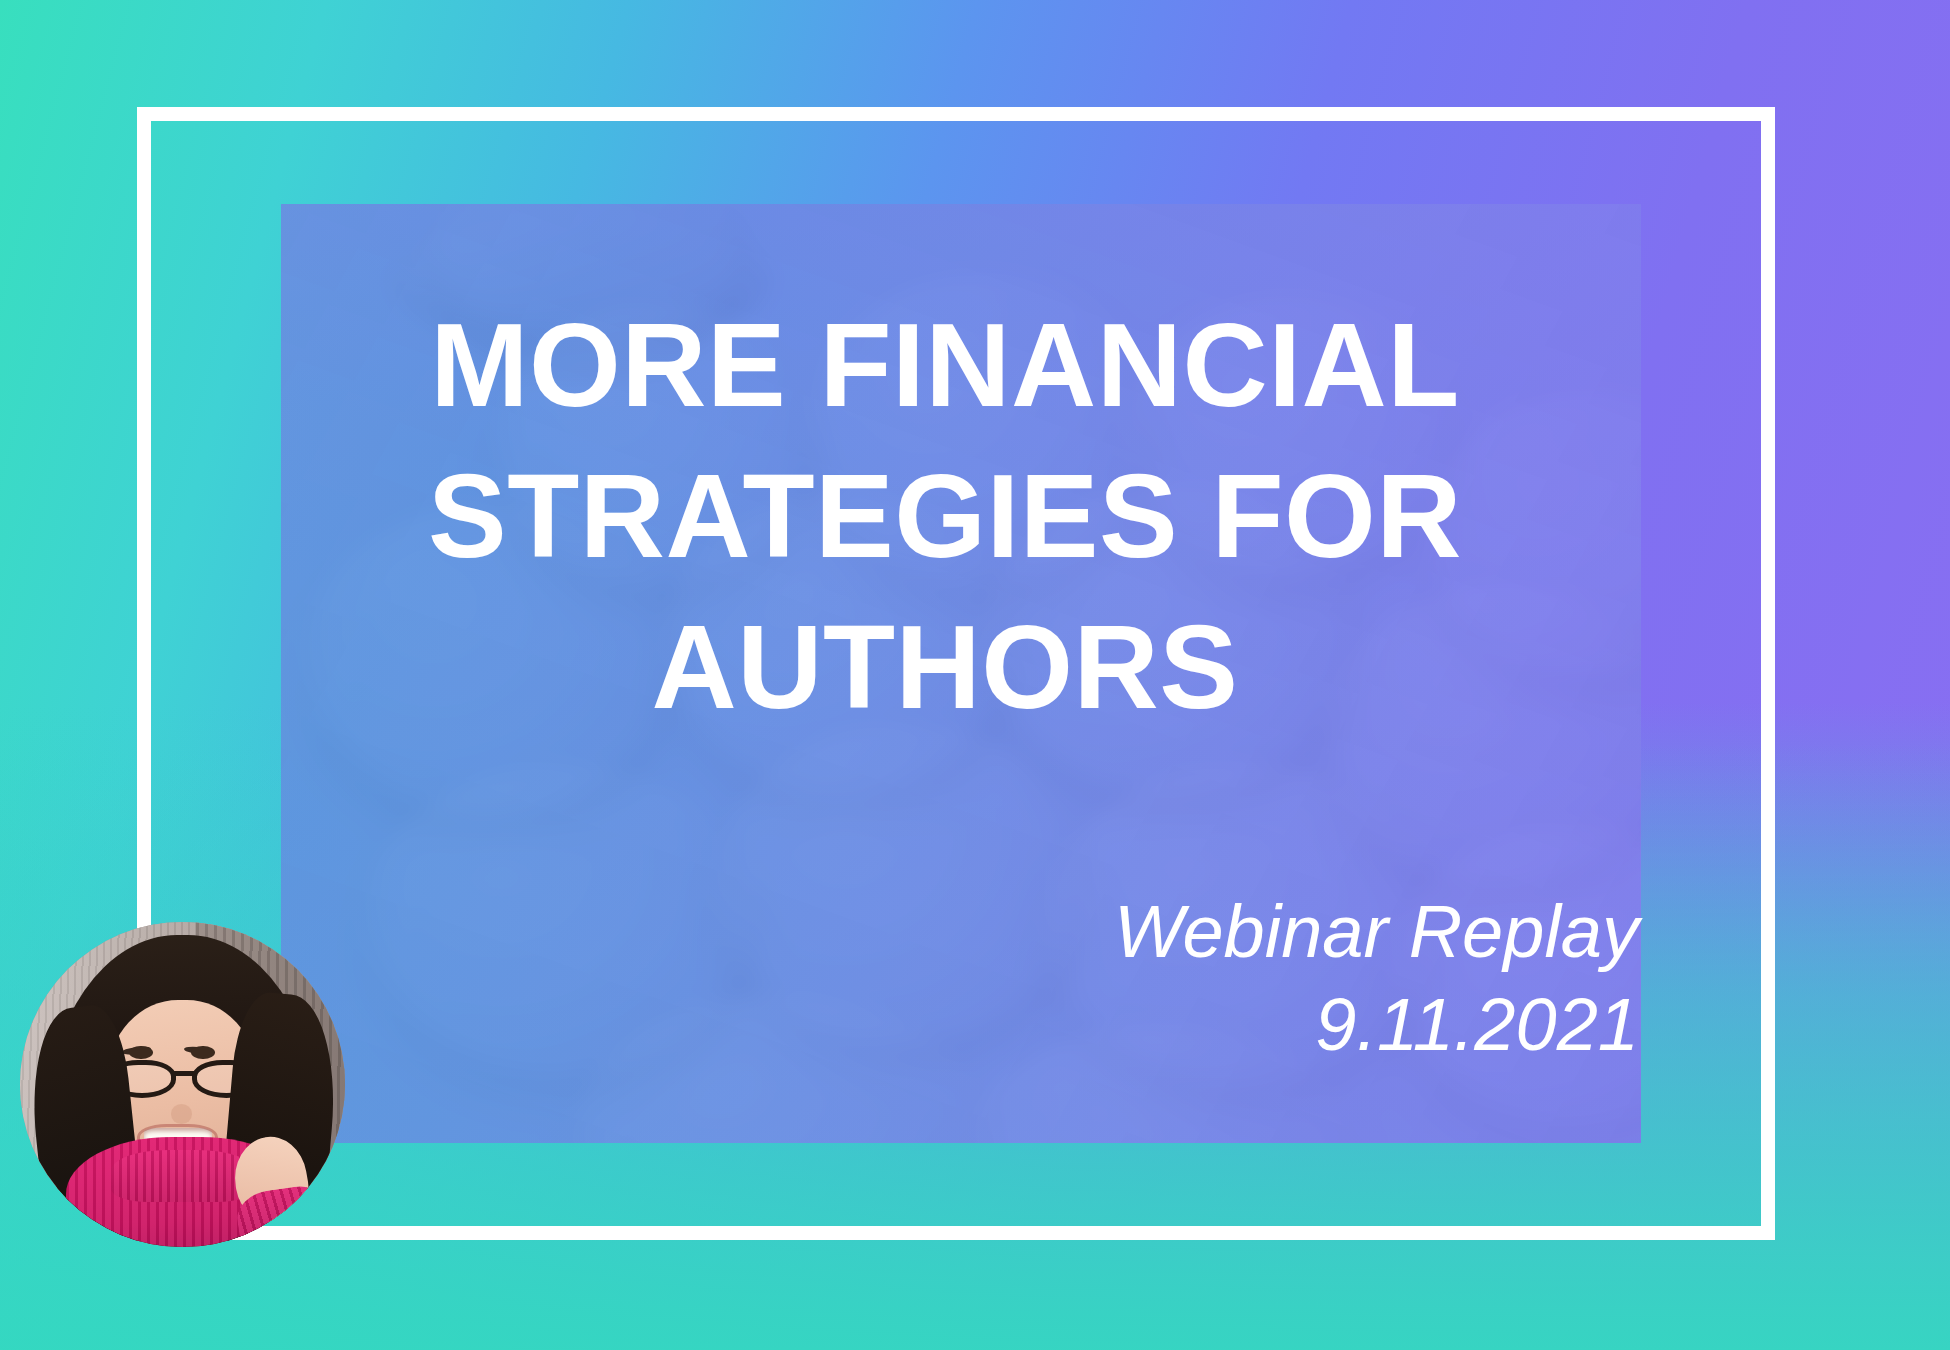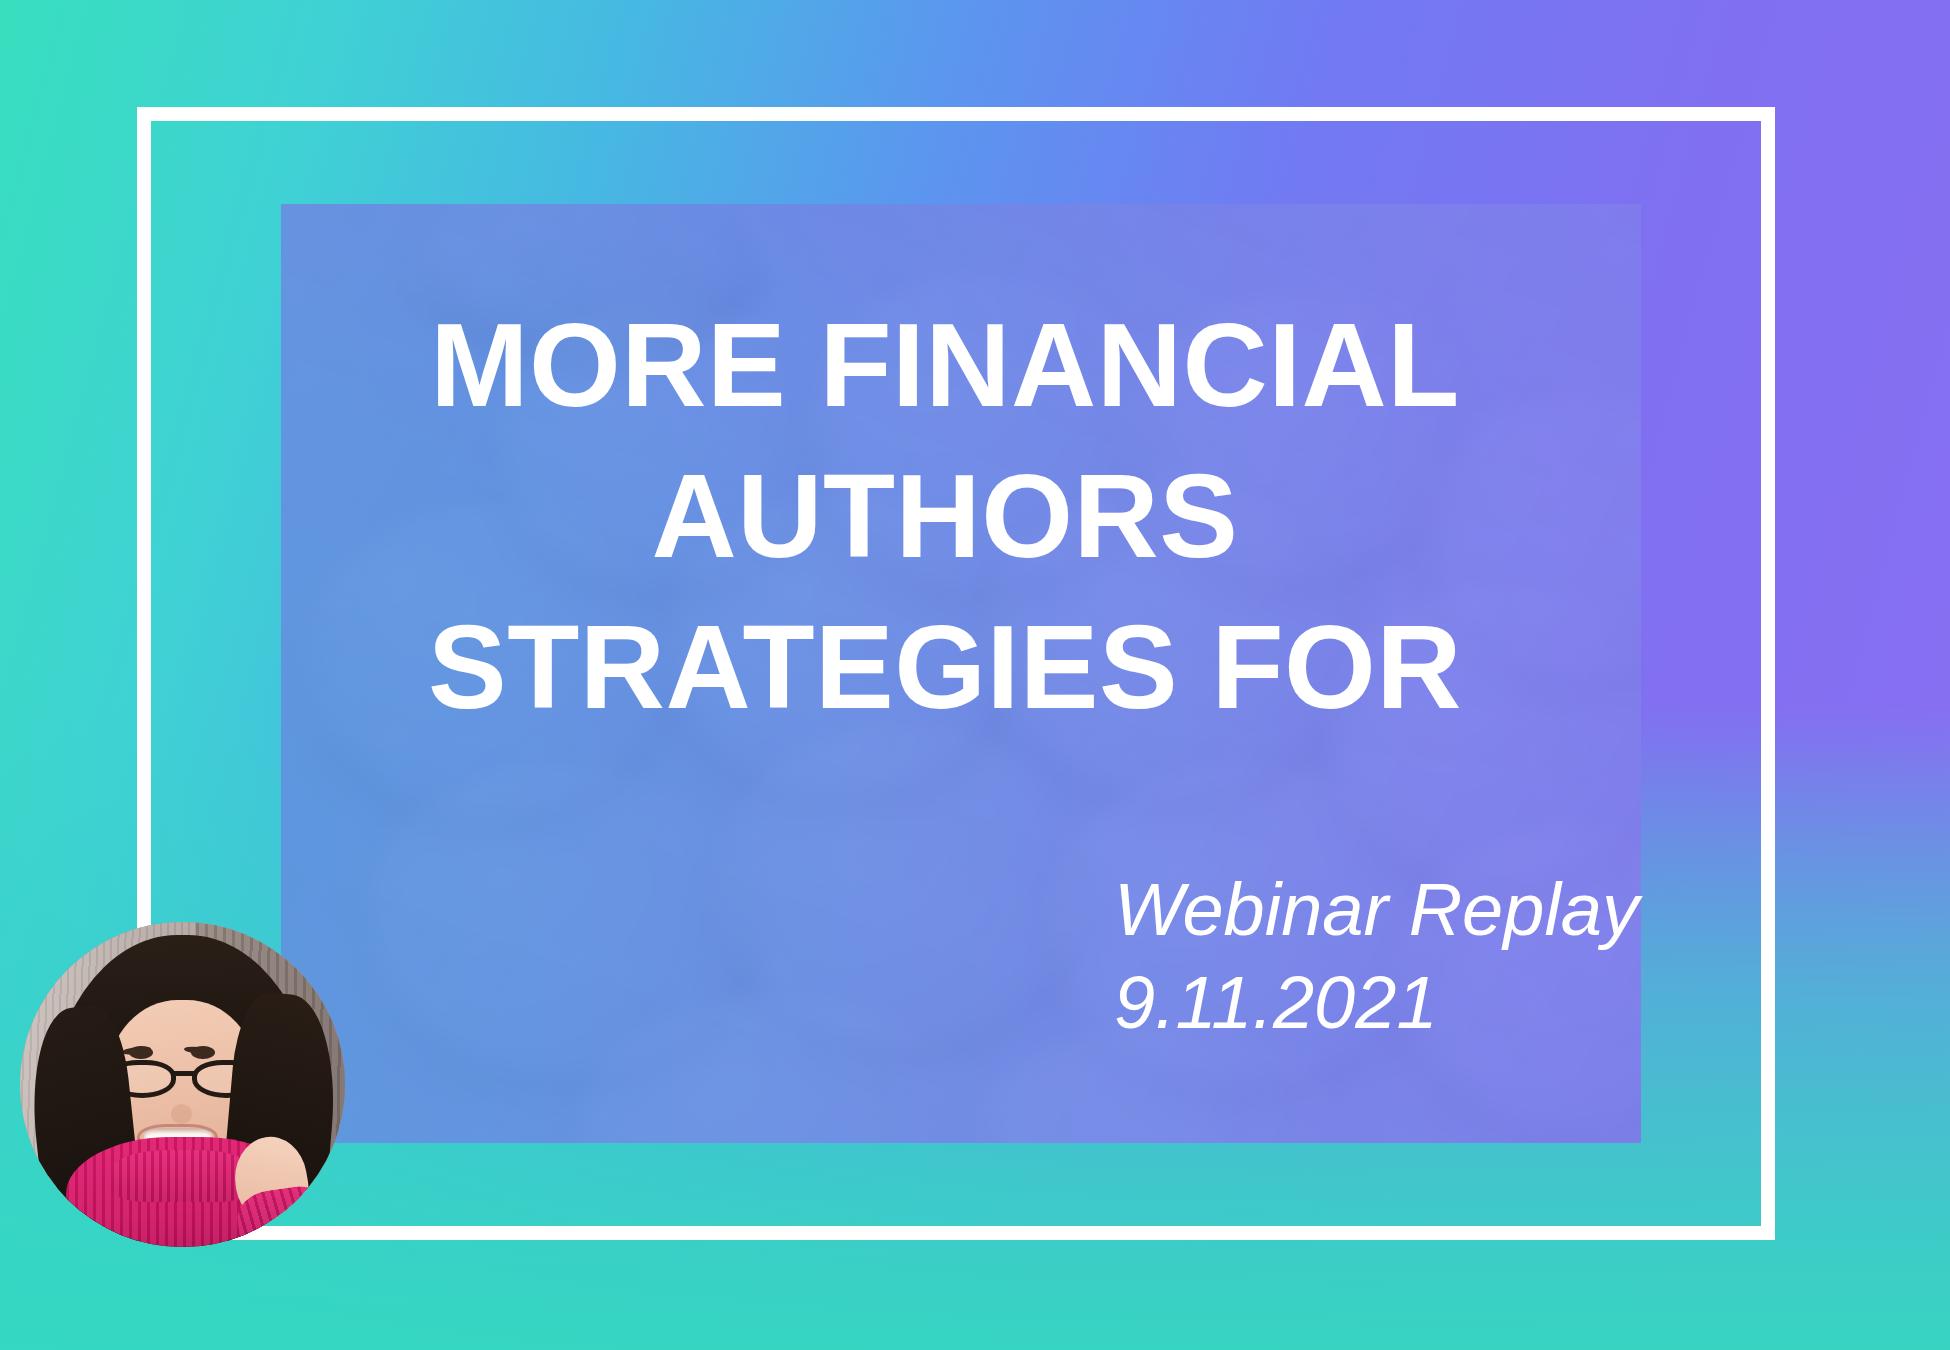--- a/index.html
+++ b/index.html
@@ -139,21 +139,22 @@
     font-size: 118px;
     line-height: 1.28;
     letter-spacing: 0.5px;
     white-space: nowrap;
   }
 
   
   .subtitle-block {
     position: absolute;
     right: 330px;
-    top: 864px;
+    top: 886px;
+    text-align: right;
     z-index: 6;
   }
   .subtitle-line {
     display: block;
     color: #ffffff;
     font-style: italic;
     font-weight: 400;
     font-size: 74px;
     line-height: 1.25;
     white-space: nowrap;
@@ -394,22 +395,22 @@
       <div class="coin" style="left:720px;  top:860px;  width:400px; height:290px;"></div>
     </div>
     <div class="coin-tint"></div>
     <div class="coin-tint2"></div>
   </div>
 
   <div class="frame"></div>
 
   <div class="title-block">
     <span class="title-line">MORE FINANCIAL</span>
+    <span class="title-line">STRATEGIES FOR</span>
     <span class="title-line">AUTHORS</span>
-    <span class="title-line">STRATEGIES FOR</span>
   </div>
 
   <div class="subtitle-block">
     <span class="subtitle-line">Webinar Replay</span>
     <span class="subtitle-line">9.11.2021</span>
   </div>
 
   <div class="avatar">
     <div class="av-wood"></div>
     <div class="av-wood-dark"></div>

